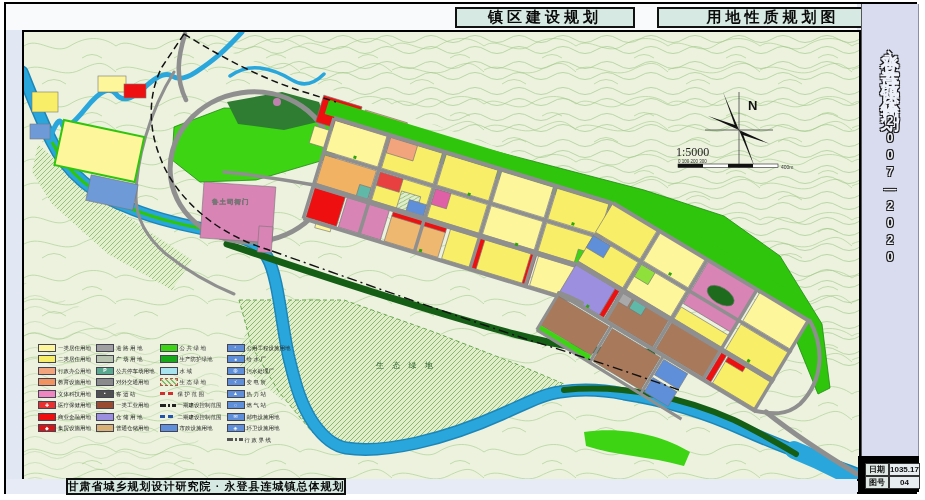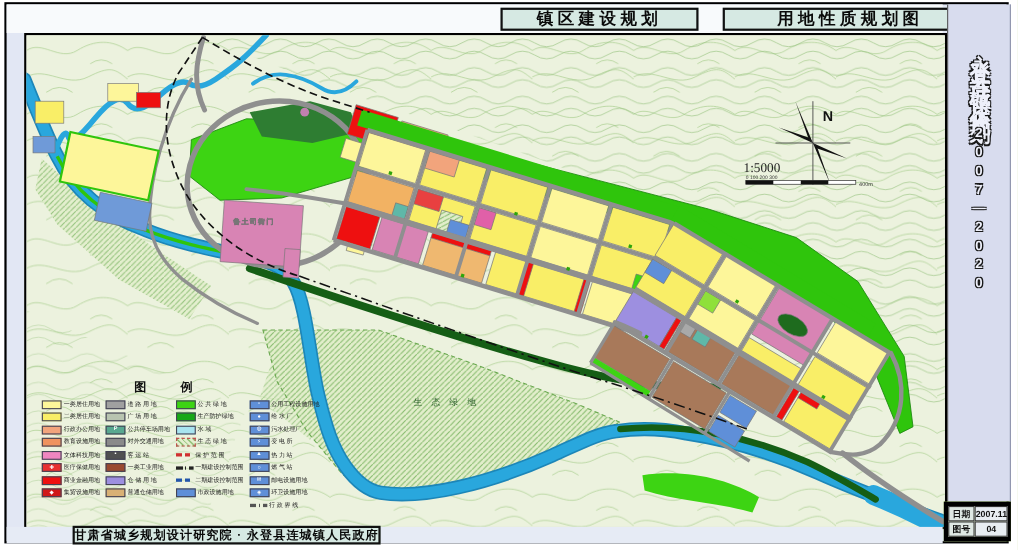--- a/index.html
+++ b/index.html
@@ -41,21 +41,21 @@
     text-shadow:-1px -1px 0 #1a1a1a,1px -1px 0 #1a1a1a,-1px 1px 0 #1a1a1a,1px 1px 0 #1a1a1a;
   }
   .sidebar .vperiod{
     margin-top:10px;
     writing-mode:vertical-rl;text-orientation:upright;
     font-weight:bold;font-size:12px;letter-spacing:3px;color:#eef0fa;
     text-shadow:-1px -1px 0 #1a1a1a,1px -1px 0 #1a1a1a,-1px 1px 0 #1a1a1a,1px 1px 0 #1a1a1a;
   }
   .info-table{
     position:absolute;left:858px;top:456px;width:61px;height:36px;
-    border:4px solid #000000;box-sizing:border-box;background:#bef264;
+    border:7px solid #000000;box-sizing:border-box;background:#bef264;
     display:grid;grid-template-columns:24px 1fr;grid-template-rows:1fr 1fr;
   }
   .info-table .cell{
     border:0.5px solid #333;display:flex;align-items:center;justify-content:center;
     font-size:8px;font-weight:bold;color:#111;background:#dfe8e4;white-space:nowrap;
   }
   .info-table .cell.val{background:#e8edf2;}
   .bottom-strip{
     position:absolute;left:6px;top:479px;width:851px;height:15px;background:#e6ebf5;
   }
@@ -301,21 +301,20 @@
       <text x="654" y="131" font-size="4.5" fill="#333">0    100    200    300</text>
       <rect x="654" y="132" width="100" height="3.5" fill="#fff" stroke="#222" stroke-width="0.6"></rect>
       <rect x="654" y="132" width="25" height="3.5" fill="#111"></rect>
       <rect x="704" y="132" width="25" height="3.5" fill="#111"></rect>
       <text x="757" y="137" font-size="5" fill="#333">400m</text>
     </g>
   </svg>
 
   
   <div class="legend">
-    <div class="legend-title">图  例</div>
     <div class="legend-cols" id="legend-cols">
         <div class="lg-col">
           <div class="lg-item">
             <span class="lg-sw" style="background: rgb(253, 246, 154);"></span>
             <span class="lg-label">一类居住用地</span>
           </div>
           <div class="lg-item">
             <span class="lg-sw" style="background: rgb(249, 238, 103);"></span>
             <span class="lg-label">二类居住用地</span>
           </div>
@@ -478,21 +477,21 @@
   </div>
 </div>
 
 <div class="sidebar">
   <div class="vtitle">永登县连城镇总体规划</div>
   <div class="vperiod">2007—2020</div>
 </div>
 
 <div class="info-table">
   <div class="cell">日期</div>
-  <div class="cell val">2007.11</div>
+  <div class="cell val">1035.17</div>
   <div class="cell">图号</div>
   <div class="cell val">04</div>
 </div>
 
 <div class="bottom-strip"></div>
 <div class="credit-box">
-  <span>甘肃省城乡规划设计研究院 · 永登县连城镇人民政府</span>
+  <span>甘肃省城乡规划设计研究院 · 永登县连城镇总体规划</span>
 </div>
 
 </body></html>

